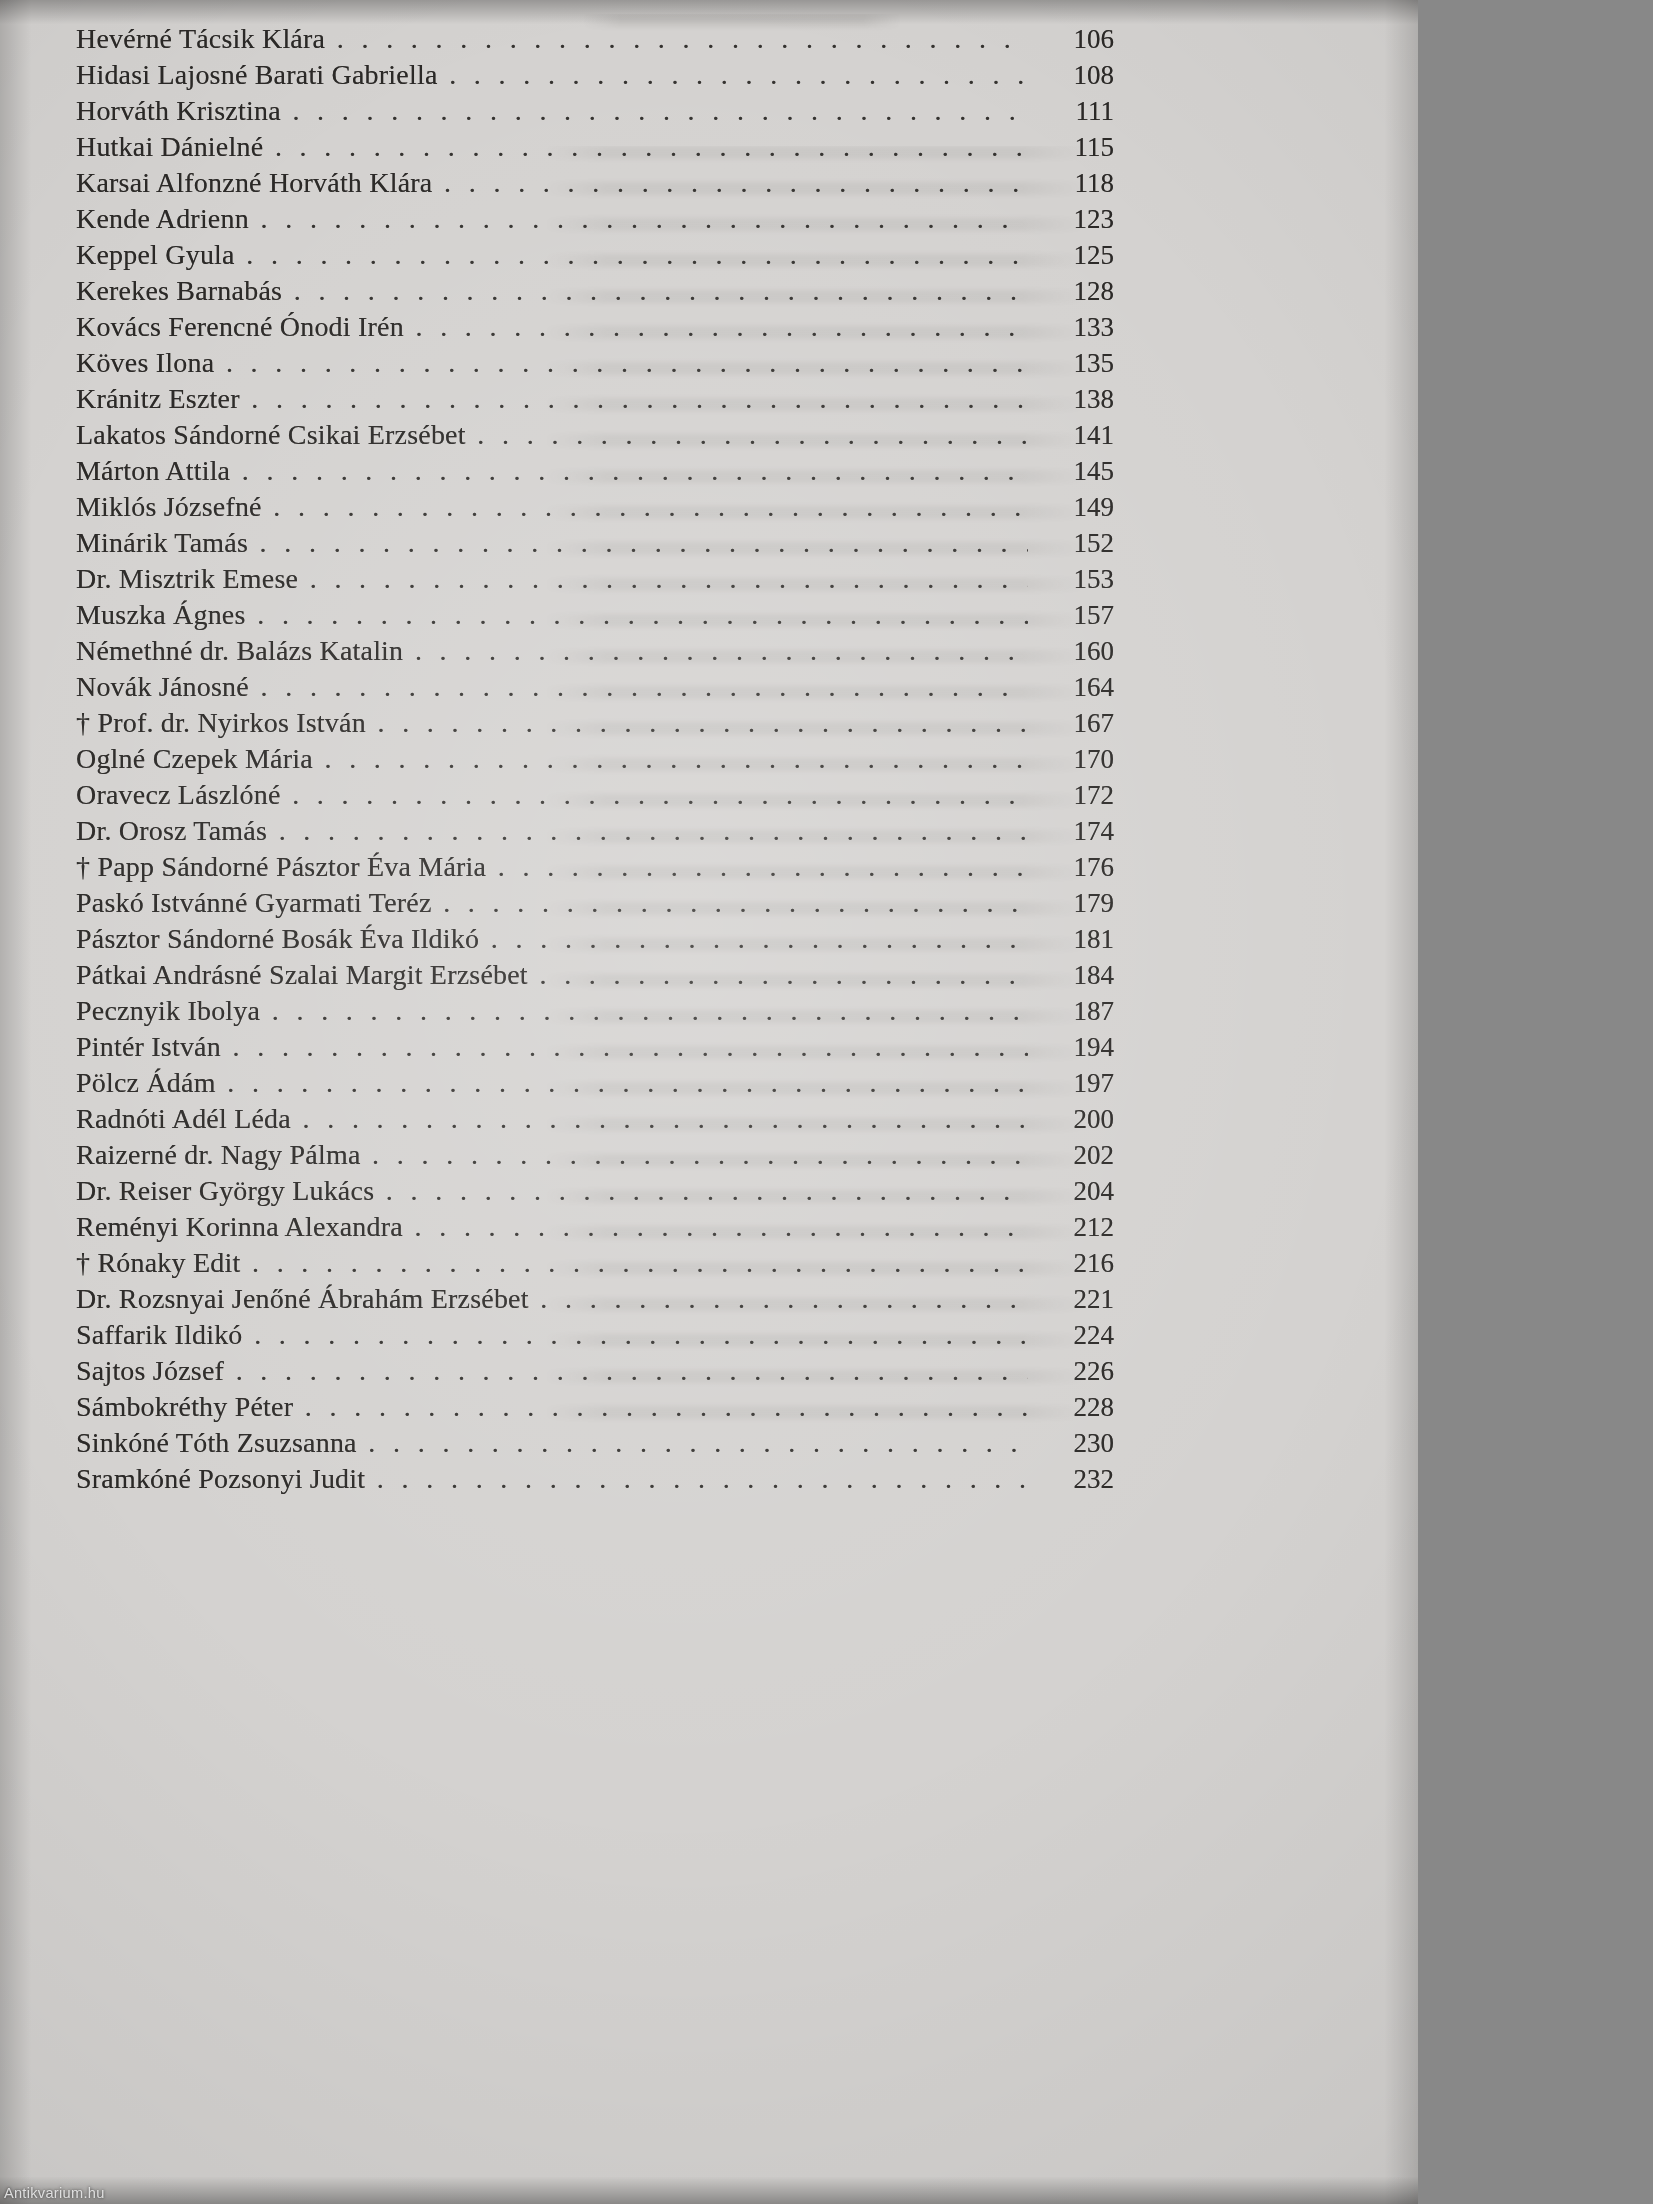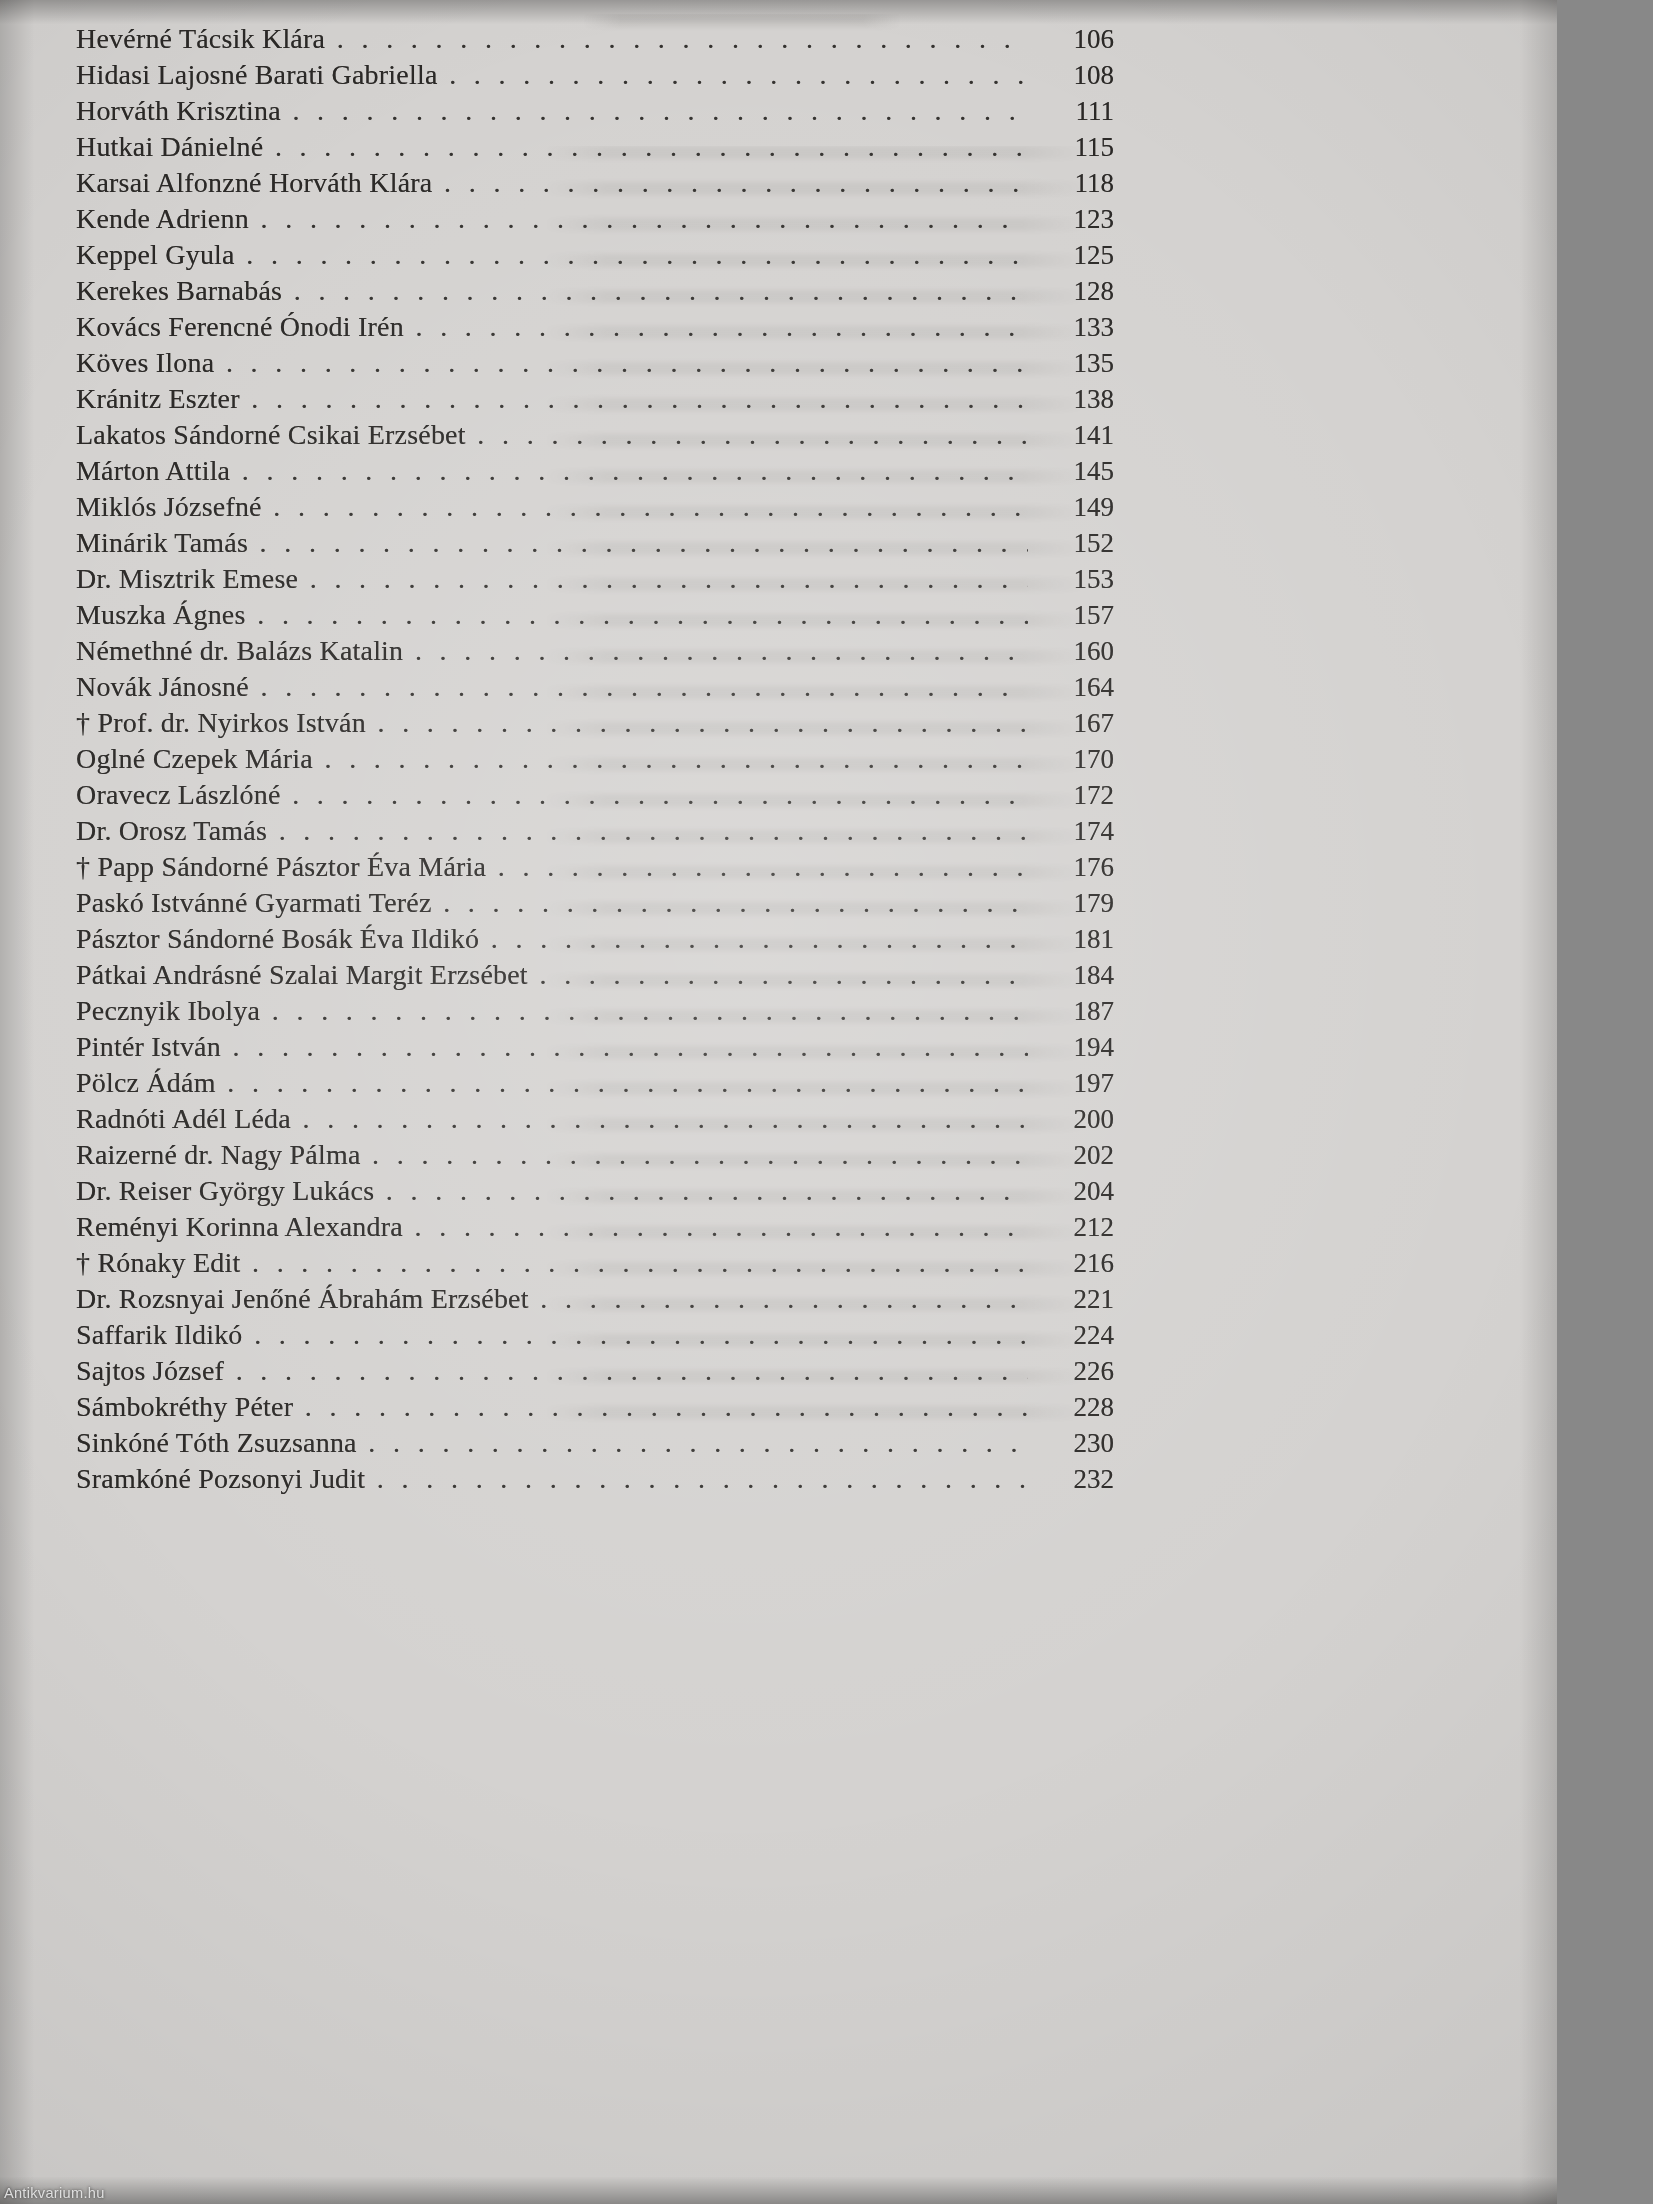--- a/index.html
+++ b/index.html
@@ -2,21 +2,21 @@
 <html><head>
 <meta charset="utf-8">
 <style>
   html, body {
     margin: 0;
     padding: 0;
     background: #888;
   }
   .page {
     position: relative;
-    width: 1557px;
+    width: 1418px;
     height: 2205px;
     background: #d4d2d0;
     overflow: hidden;
     font-family: "Liberation Serif", "DejaVu Serif", serif;
     color: #2b2927;
   }
   
   .page::before {
     content: "";
     position: absolute;

